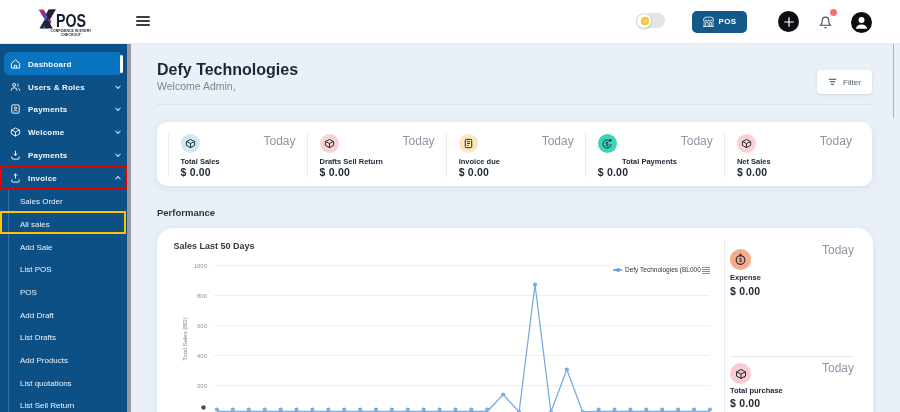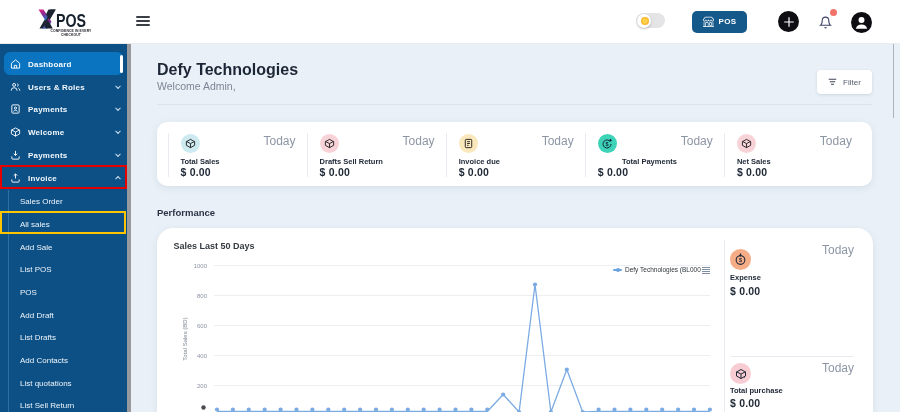--- a/index.html
+++ b/index.html
@@ -162,21 +162,21 @@
 </div>
 <div class="abs redbox"></div>
 
 <div class="abs smi" style="top:191.5px;z-index:21">Sales Order</div>
 <div class="abs smi" style="top:214.3px;z-index:21">All sales</div>
 <div class="abs smi" style="top:237px;z-index:21">Add Sale</div>
 <div class="abs smi" style="top:259.7px;z-index:21">List POS</div>
 <div class="abs smi" style="top:282.4px;z-index:21">POS</div>
 <div class="abs smi" style="top:305px;z-index:21">Add Draft</div>
 <div class="abs smi" style="top:327.8px;z-index:21">List Drafts</div>
-<div class="abs smi" style="top:350.5px;z-index:21">Add Contacts</div>
+<div class="abs smi" style="top:350.5px;z-index:21">Add Products</div>
 <div class="abs smi" style="top:373.2px;z-index:21">List quotations</div>
 <div class="abs smi" style="top:395.9px;z-index:21">List Sell Return</div>
 <div class="abs yelbox"></div>
 <div class="abs subline"></div>
 
 <div class="abs h1">Defy Technologies</div>
 <div class="abs welcome">Welcome Admin,</div>
 <div class="abs filterbtn">
   <svg width="9" height="8" viewBox="0 0 12 10">
       <path d="M1 1.2h10M2.5 4.6h7M4 8h4" stroke="#3c4654" stroke-width="1.4"></path>

